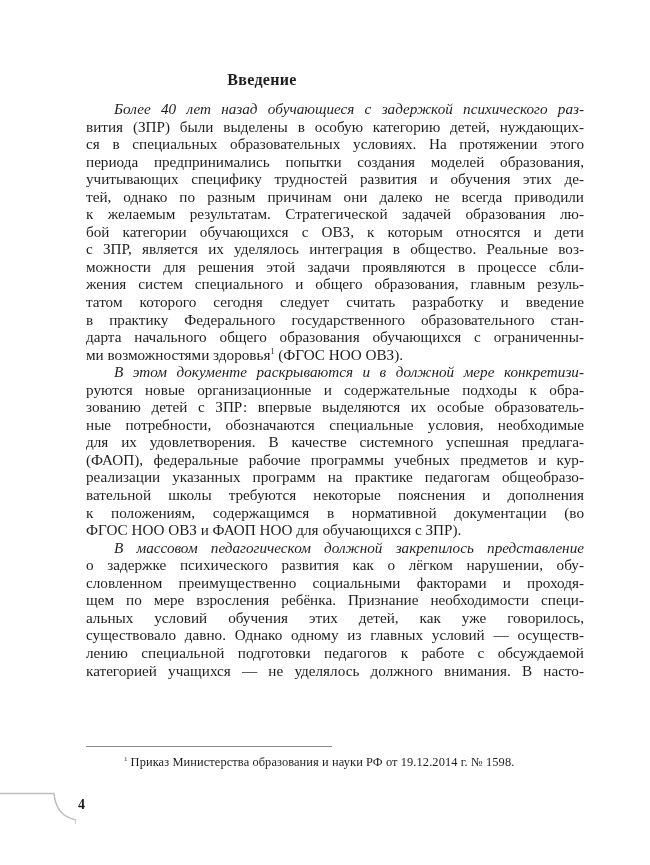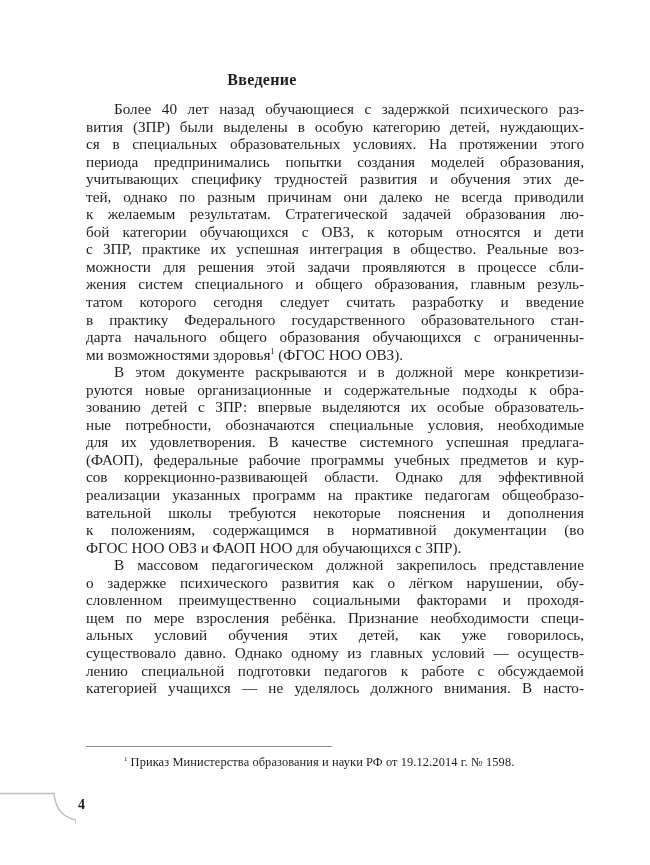--- a/index.html
+++ b/index.html
@@ -1,21 +1,21 @@
 <!DOCTYPE html>
 <html><head>
 <meta charset="utf-8">
 <style>
   html, body { margin: 0; padding: 0; background: #ffffff; }
   body { width: 650px; height: 865px; position: relative; overflow: hidden; font-family: "Liberation Serif", "DejaVu Serif", serif; color: #1e1e1e; }
   .title { position: absolute; top: 71px; left: 0; width: 524px; text-align: center; font-weight: bold; font-size: 16px; letter-spacing: 0.3px; }
   .body-text { position: absolute; top: 100px; left: 86px; width: 498px; font-size: 15.2px; line-height: 17.55px; }
   .line { display: block; white-space: nowrap; text-align: justify; text-align-last: justify; height: 17.55px; }
   .line.last { text-align-last: left; }
-  .indent { padding-left: 28px; }
+  .indent { padding-left: 28px; font-style: italic; }
   sup { font-size: 8px; vertical-align: 6px; line-height: 0; }
   .fn-rule { position: absolute; top: 746px; left: 86px; width: 246px; height: 1px; background: #8a8a8a; }
   .footnote { position: absolute; top: 755px; left: 124px; font-size: 12.4px; white-space: nowrap; letter-spacing: 0.1px; text-align: right; }
   .footnote sup { font-size: 7px; vertical-align: 5px; margin-right: 3px; }
   .page-deco { position: absolute; top: 792px; left: 0; width: 76px; height: 32px; }
   .page-num { position: absolute; top: 797px; left: 78px; font-size: 14px; font-weight: bold; }
 </style>
 </head>
 <body>
 
@@ -24,35 +24,34 @@
 <div class="body-text">
 
   <span class="line indent">Более 40 лет назад обучающиеся с задержкой психического раз-</span>
   <span class="line">вития (ЗПР) были выделены в особую категорию детей, нуждающих-</span>
   <span class="line">ся в специальных образовательных условиях. На протяжении этого</span>
   <span class="line">периода предпринимались попытки создания моделей образования,</span>
   <span class="line">учитывающих специфику трудностей развития и обучения этих де-</span>
   <span class="line">тей, однако по разным причинам они далеко не всегда приводили</span>
   <span class="line">к желаемым результатам. Стратегической задачей образования лю-</span>
   <span class="line">бой категории обучающихся с ОВЗ, к которым относятся и дети</span>
-  <span class="line">с ЗПР, практике их успешная интеграция в общество. Реальные воз-</span>
+  <span class="line">с ЗПР, является их уделялось интеграция в общество. Реальные воз-</span>
   <span class="line">можности для решения этой задачи проявляются в процессе сбли-</span>
   <span class="line">жения систем специального и общего образования, главным резуль-</span>
   <span class="line">татом которого сегодня следует считать разработку и введение</span>
   <span class="line">в практику Федерального государственного образовательного стан-</span>
   <span class="line">дарта начального общего образования обучающихся с ограниченны-</span>
   <span class="line last"><span>ми возможностями здоровья</span><sup>1</sup><span> (ФГОС НОО ОВЗ).</span></span>
 
   <span class="line indent">В этом документе раскрываются и в должной мере конкретизи-</span>
   <span class="line">руются новые организационные и содержательные подходы к обра-</span>
   <span class="line">зованию детей с ЗПР: впервые выделяются их особые образователь-</span>
   <span class="line">ные потребности, обозначаются специальные условия, необходимые</span>
   <span class="line">для их удовлетворения. В качестве системного успешная предлага-</span>
   <span class="line">(ФАОП), федеральные рабочие программы учебных предметов и кур-</span>
-  <span class="line">сов коррекционно-развивающей области. Однако для эффективной</span>
   <span class="line">реализации указанных программ на практике педагогам общеобразо-</span>
   <span class="line">вательной школы требуются некоторые пояснения и дополнения</span>
   <span class="line">к положениям, содержащимся в нормативной документации (во</span>
   <span class="line last">ФГОС НОО ОВЗ и ФАОП НОО для обучающихся с ЗПР).</span>
 
   <span class="line indent">В массовом педагогическом должной закрепилось представление</span>
   <span class="line">о задержке психического развития как о лёгком нарушении, обу-</span>
   <span class="line">словленном преимущественно социальными факторами и проходя-</span>
   <span class="line">щем по мере взросления ребёнка. Признание необходимости специ-</span>
   <span class="line">альных условий обучения этих детей, как уже говорилось,</span>

